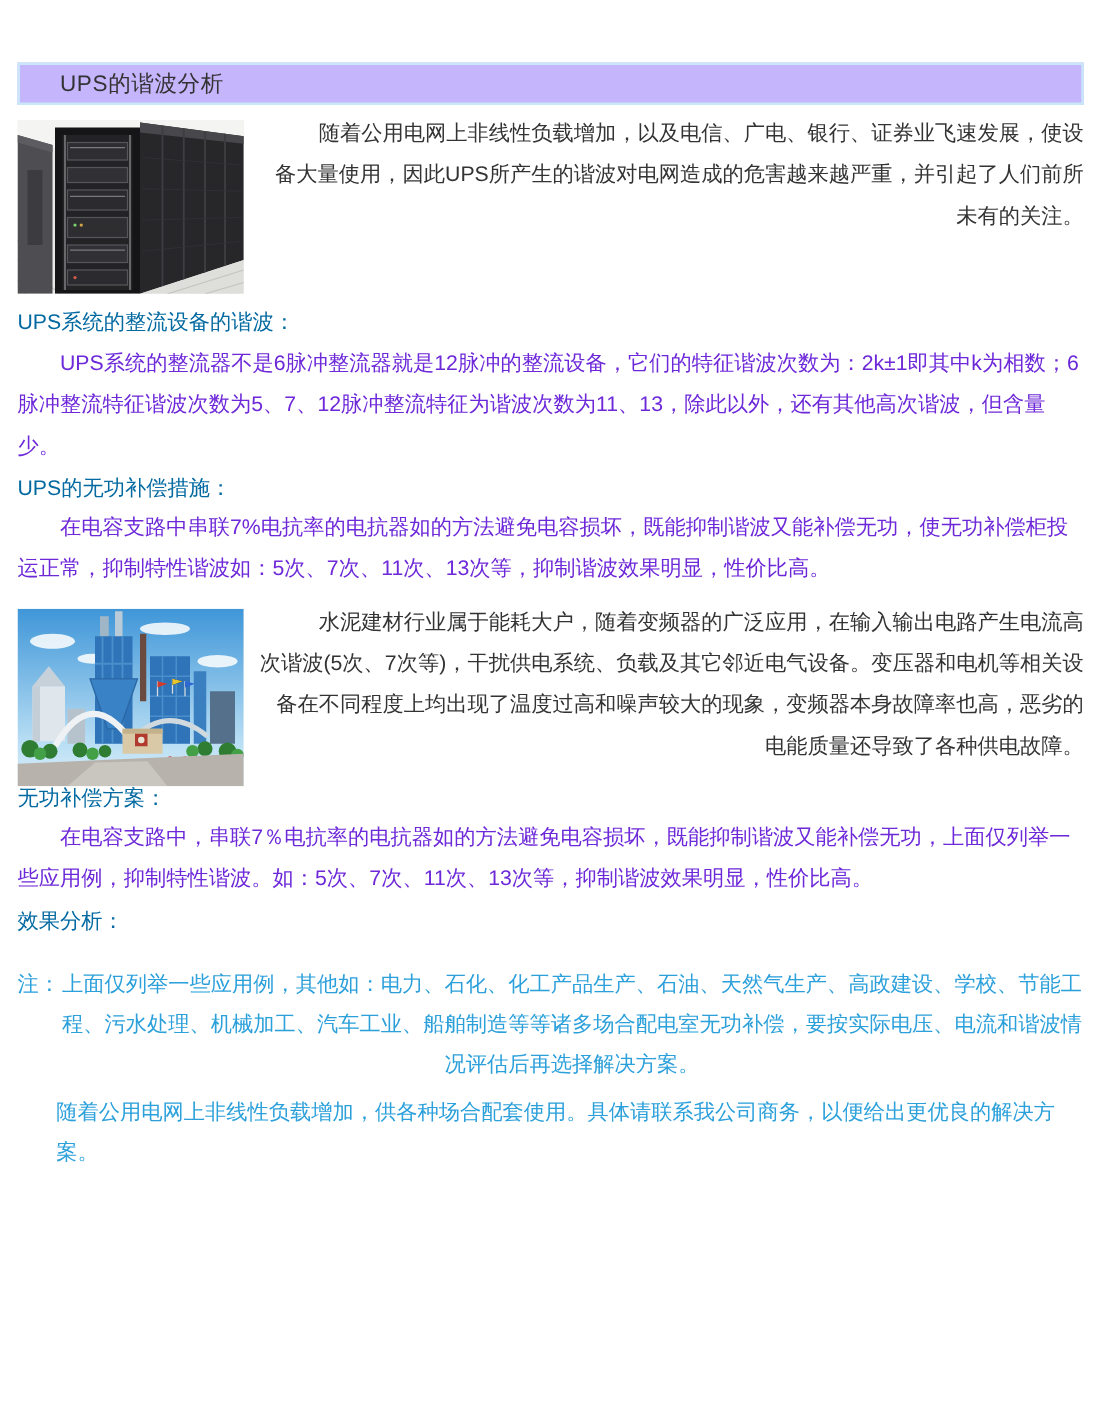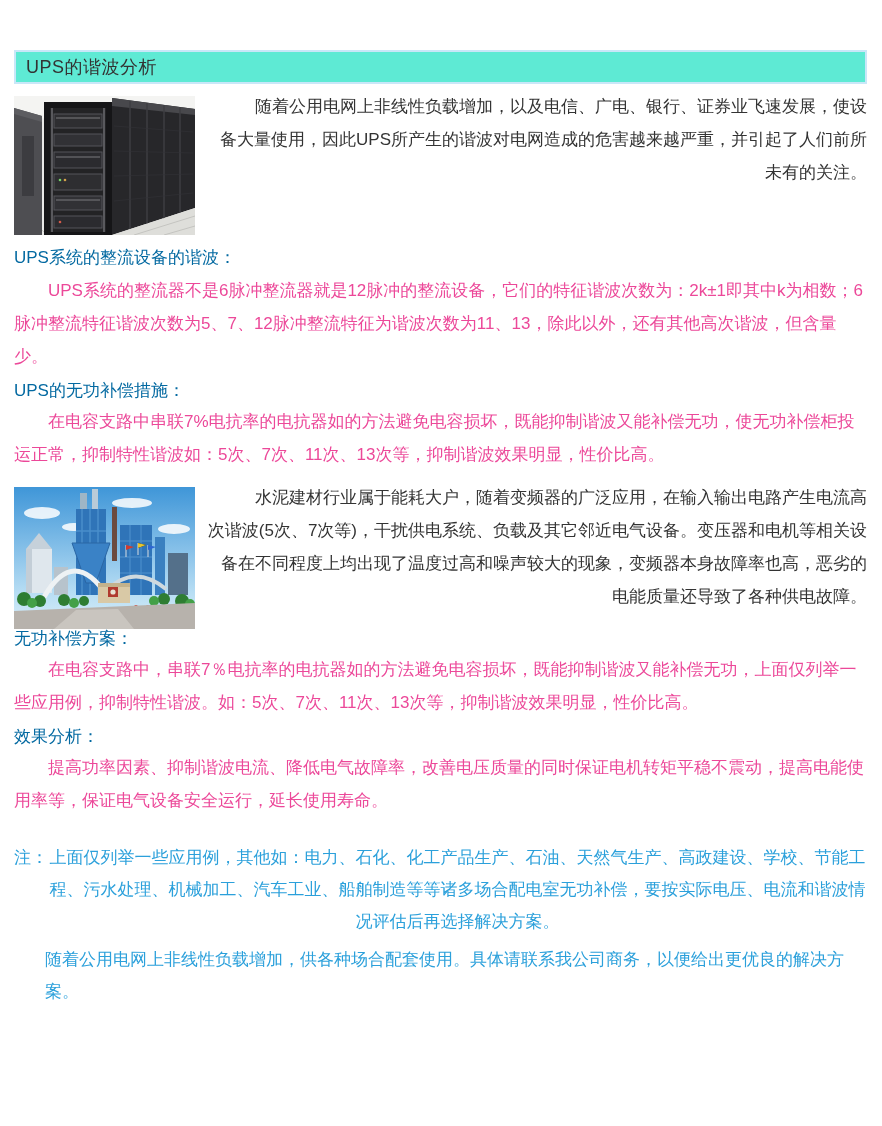--- a/index.html
+++ b/index.html
@@ -3,29 +3,29 @@
 <meta charset="utf-8">
 <style>
   html,body{margin:0;padding:0;}
   body{
     width:882px;min-height:1126px;background:#ffffff;
     font-family:"Liberation Sans","DejaVu Sans",sans-serif;
     -webkit-font-smoothing:antialiased;
   }
   .page{padding:50px 15px 0 14px;width:853px;box-sizing:content-box;}
   .section-bar{
-    height:34px;box-sizing:border-box;background:#5eead4;
+    height:34px;box-sizing:border-box;background:#c4b5fd;
     border:2px solid #C9E7F8;display:flex;align-items:center;
-    padding-left:10px;font-size:18px;color:#333333;letter-spacing:.5px;
+    padding-left:32px;font-size:18px;color:#333333;letter-spacing:.5px;
   }
   .row{display:flex;align-items:flex-start;text-align:right;}
   .photo{flex:0 0 181px;width:181px;}
   .photo svg{display:block;width:181px;}
   .intro{flex:1;margin:0 0 0 10px;font-size:17px;line-height:33px;color:#333333;text-indent:2em;margin-top:-6px;}
-  .para{margin:0;font-size:17px;line-height:33px;color:#ec4899;text-indent:2em;}
+  .para{margin:0;font-size:17px;line-height:33px;color:#6d28d9;text-indent:2em;}
   .blue-heading{margin:0;font-size:17px;line-height:20px;color:#0369a1;font-weight:normal;}
   .note{color:#2BA0DB;font-size:17px;line-height:32px;}
   .note-first{display:flex;}
   .note-label{flex:0 0 auto;white-space:nowrap;}
   .note-body{flex:1;text-align:center;}
   .note-closing{margin:6px 0 0 31px;}
   
   .mt12{margin-top:12px}.mt13{margin-top:13px}.mt6{margin-top:6px}
   .mt8{margin-top:8px}.mt4{margin-top:4px}.mt25{margin-top:25px}
   .mt16{margin-top:16px}.mt18{margin-top:0}
@@ -205,21 +205,20 @@
         <polygon points="40,142 120,142 104,122 62,123" fill="#c9c5bf"></polygon>
       </svg>
     </div>
     <p class="intro">水泥建材行业属于能耗大户，随着变频器的广泛应用，在输入输出电路产生电流高次谐波(5次、7次等)，干扰供电系统、负载及其它邻近电气设备。变压器和电机等相关设备在不同程度上均出现了温度过高和噪声较大的现象，变频器本身故障率也高，恶劣的电能质量还导致了各种供电故障。</p>
   </div>
 
   <h3 class="blue-heading mt18">无功补偿方案：</h3>
   <p class="para mt4">在电容支路中，串联7％电抗率的电抗器如的方法避免电容损坏，既能抑制谐波又能补偿无功，上面仅列举一些应用例，抑制特性谐波。如：5次、7次、11次、13次等，抑制谐波效果明显，性价比高。</p>
 
   <h3 class="blue-heading mt8">效果分析：</h3>
-  <p class="para mt4">提高功率因素、抑制谐波电流、降低电气故障率，改善电压质量的同时保证电机转矩平稳不震动，提高电能使用率等，保证电气设备安全运行，延长使用寿命。</p>
 
   <div class="note mt25">
     <div class="note-first">
       <span class="note-label">注：</span>
       <span class="note-body">上面仅列举一些应用例，其他如：电力、石化、化工产品生产、石油、天然气生产、高政建设、学校、节能工程、污水处理、机械加工、汽车工业、船舶制造等等诸多场合配电室无功补偿，要按实际电压、电流和谐波情况评估后再选择解决方案。</span>
     </div>
     <p class="note-closing">随着公用电网上非线性负载增加，供各种场合配套使用。具体请联系我公司商务，以便给出更优良的解决方案。</p>
   </div>
 
 </div>

